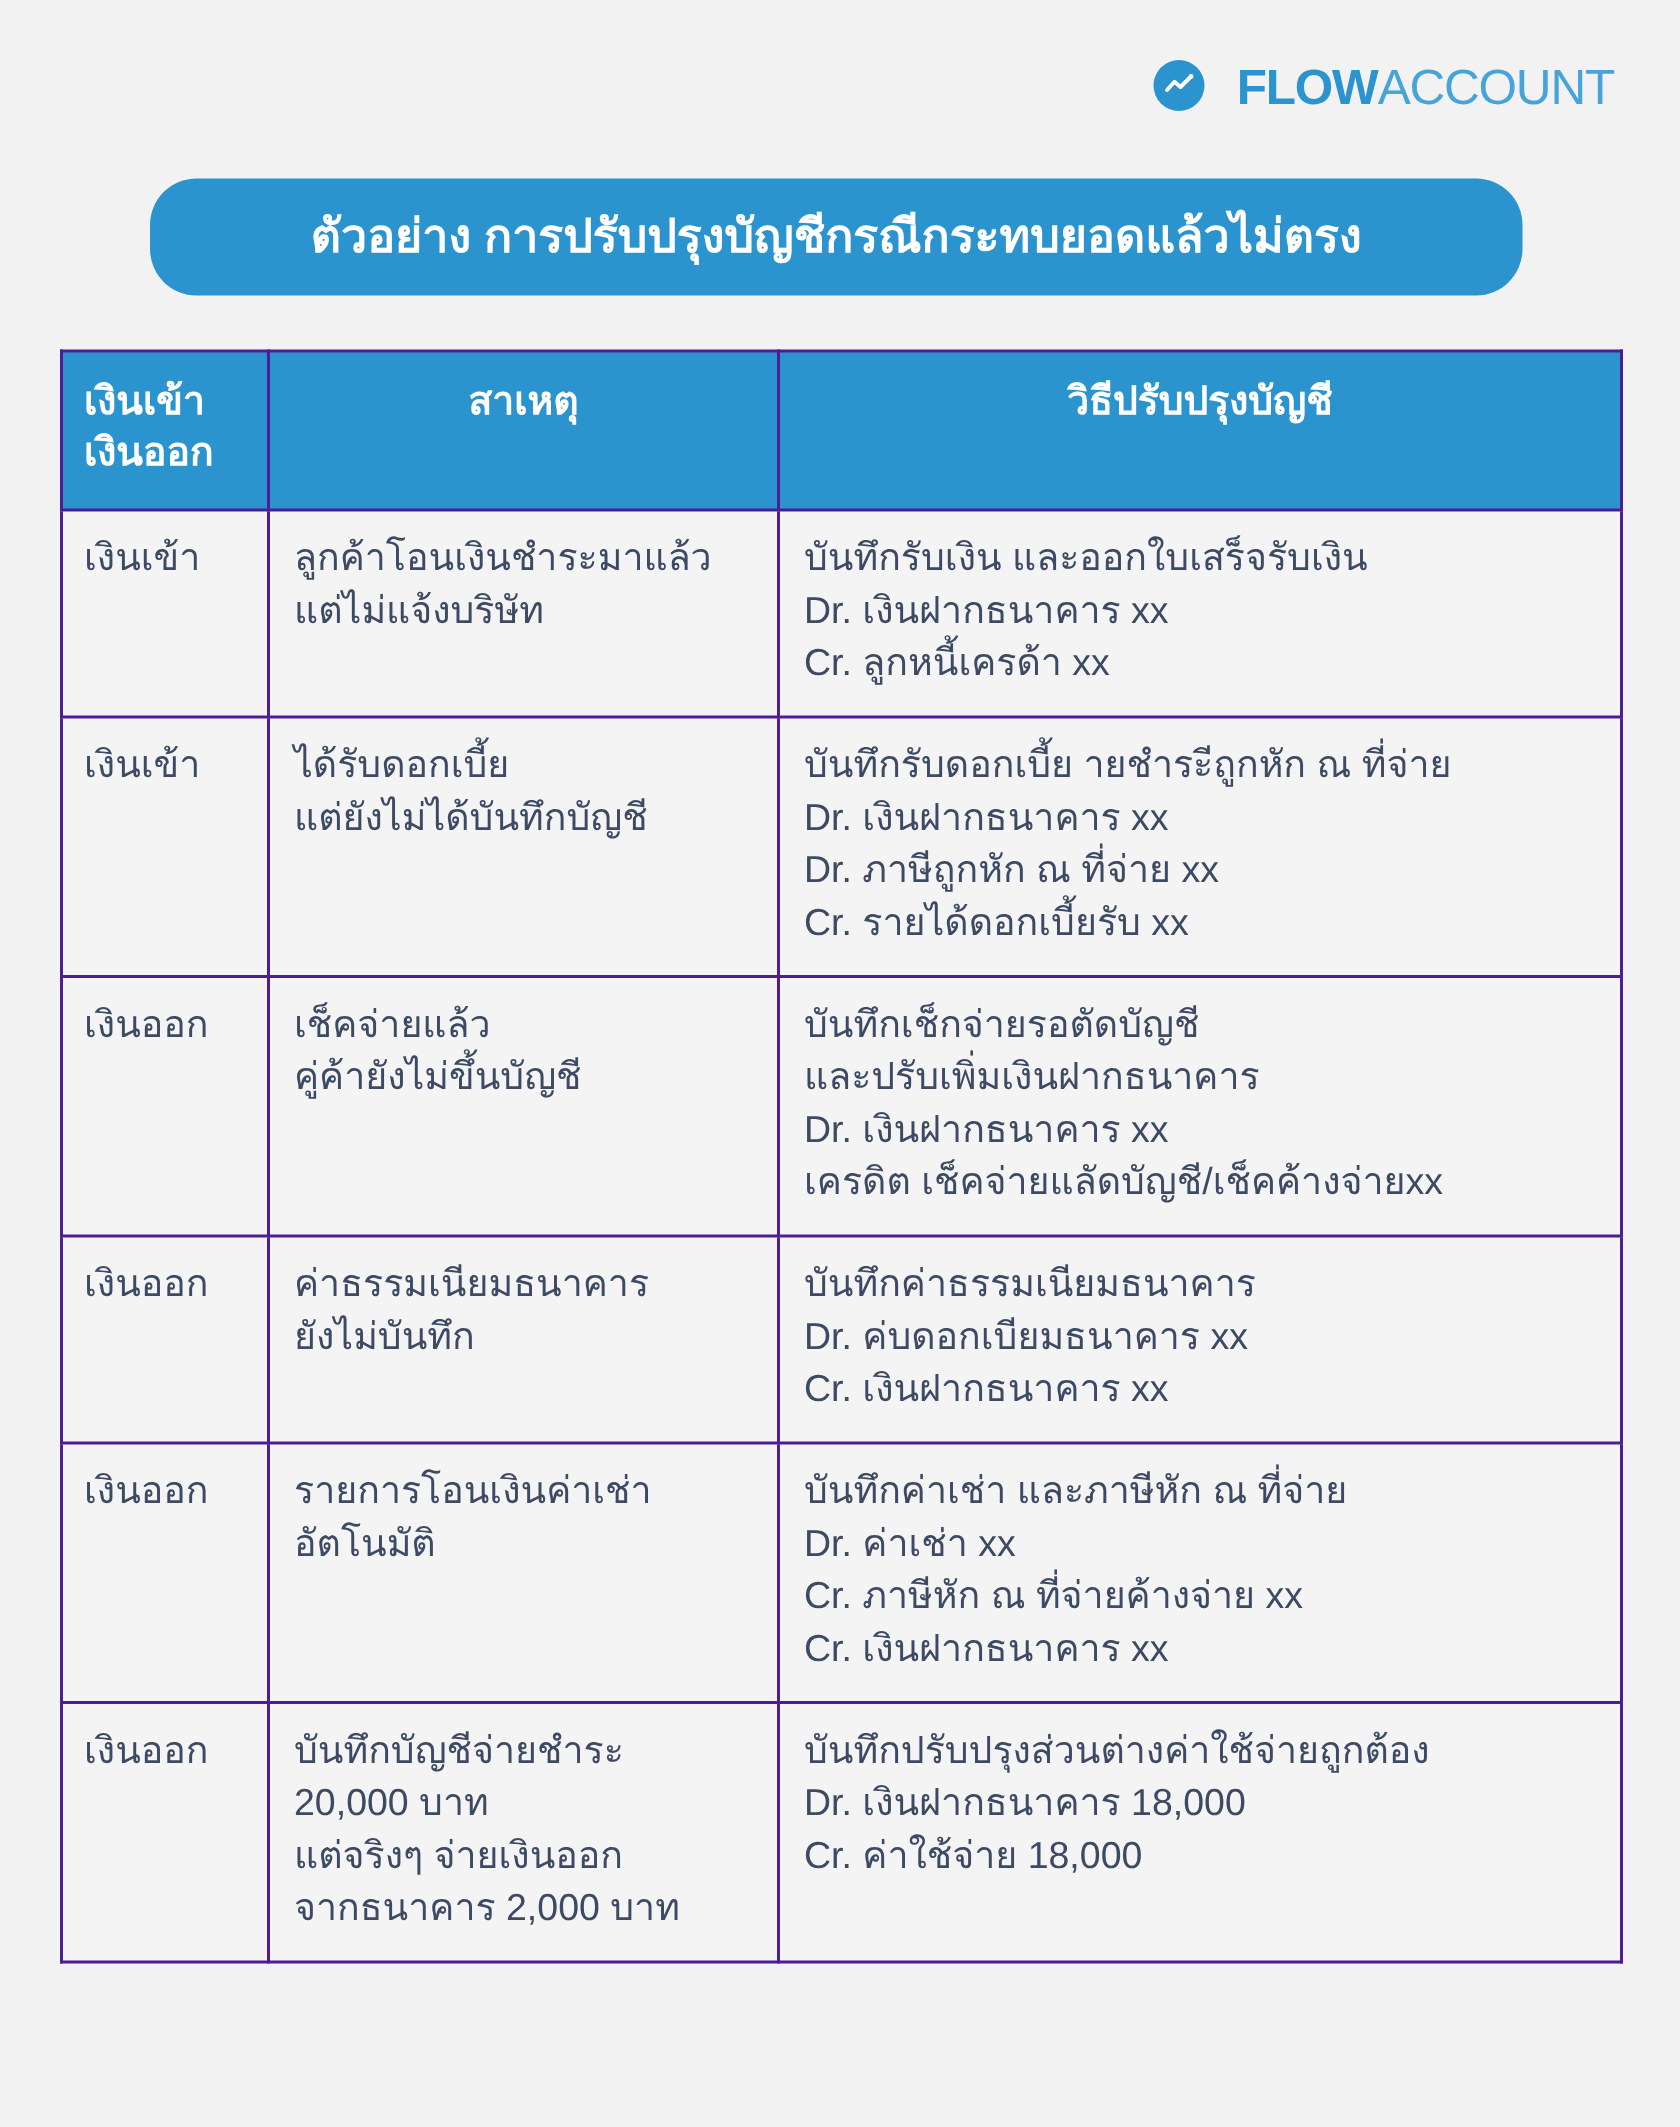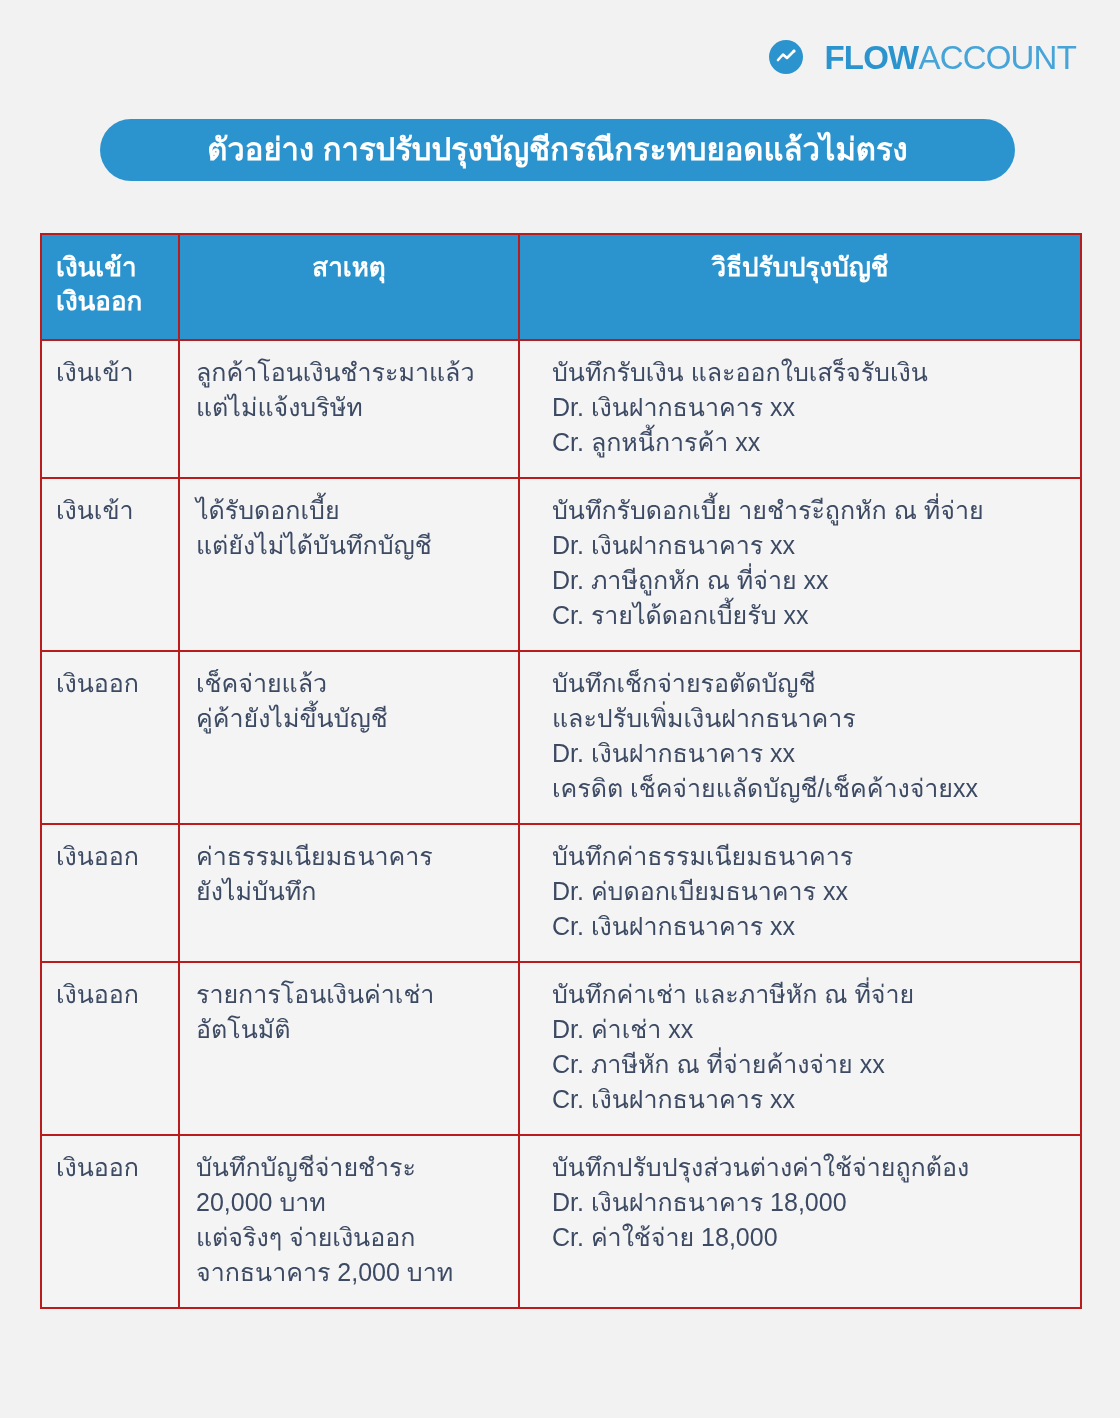--- a/index.html
+++ b/index.html
@@ -54,21 +54,21 @@
     color: #46a4d8;
     font-weight: normal;
   }
 
   
   .title-banner {
     position: absolute;
     left: 100px;
     top: 119px;
     width: 915px;
-    height: 62px;
+    height: 78px;
     background: #2b94ce;
     border-radius: 31px;
     display: flex;
     align-items: center;
     justify-content: center;
     box-sizing: border-box;
     padding: 16px 24px;
   }
   .title-text {
     color: #ffffff;
@@ -91,21 +91,21 @@
     border-collapse: collapse;
     table-layout: fixed;
     background: #f4f4f4;
   }
   table.adj col.c1 { width: 138px; }
   table.adj col.c2 { width: 340px; }
   table.adj col.c3 { width: 562px; }
 
   table.adj th,
   table.adj td {
-    border: 2px solid #b91c1c;
+    border: 2px solid #4c1d95;
     vertical-align: top;
     box-sizing: border-box;
   }
 
   thead th {
     background: #2b94ce;
     color: #ffffff;
     font-size: 26px;
     font-weight: bold;
     text-align: center;
@@ -125,21 +125,21 @@
     font-size: 25px;
     line-height: 1.36;
     padding: 14px 12px 18px 12px;
     color: #3d4a63;
   }
   tbody td.col-flow {
     padding-left: 14px;
     white-space: nowrap;
   }
   tbody td.col-cause { padding-left: 16px; margin-left: 35px; }
-  tbody td.col-fix   { padding-left: 32px; }
+  tbody td.col-fix   { padding-left: 16px; }
 
   .ln { display: block; }
   .ln + .ln { margin-top: 1px; }
 </style>
 </head>
 <body>
 
 <div class="brand">
   <span class="brand-mark">
     <svg width="22" height="22" viewBox="0 0 22 22" aria-hidden="true">
@@ -184,21 +184,21 @@
         <td class="col-flow">
           <span class="ln">เงินเข้า</span>
         </td>
         <td class="col-cause">
           <span class="ln">ลูกค้าโอนเงินชำระมาแล้ว</span>
           <span class="ln">แต่ไม่แจ้งบริษัท</span>
         </td>
         <td class="col-fix">
           <span class="ln">บันทึกรับเงิน และออกใบเสร็จรับเงิน</span>
           <span class="ln">Dr. เงินฝากธนาคาร   xx</span>
-          <span class="ln">Cr. ลูกหนี้การค้า   xx</span>
+          <span class="ln">Cr. ลูกหนี้เครด้า   xx</span>
         </td>
       </tr>
 
       <tr>
         <td class="col-flow">
           <span class="ln">เงินเข้า</span>
         </td>
         <td class="col-cause">
           <span class="ln">ได้รับดอกเบี้ย</span>
           <span class="ln">แต่ยังไม่ได้บันทึกบัญชี</span>

